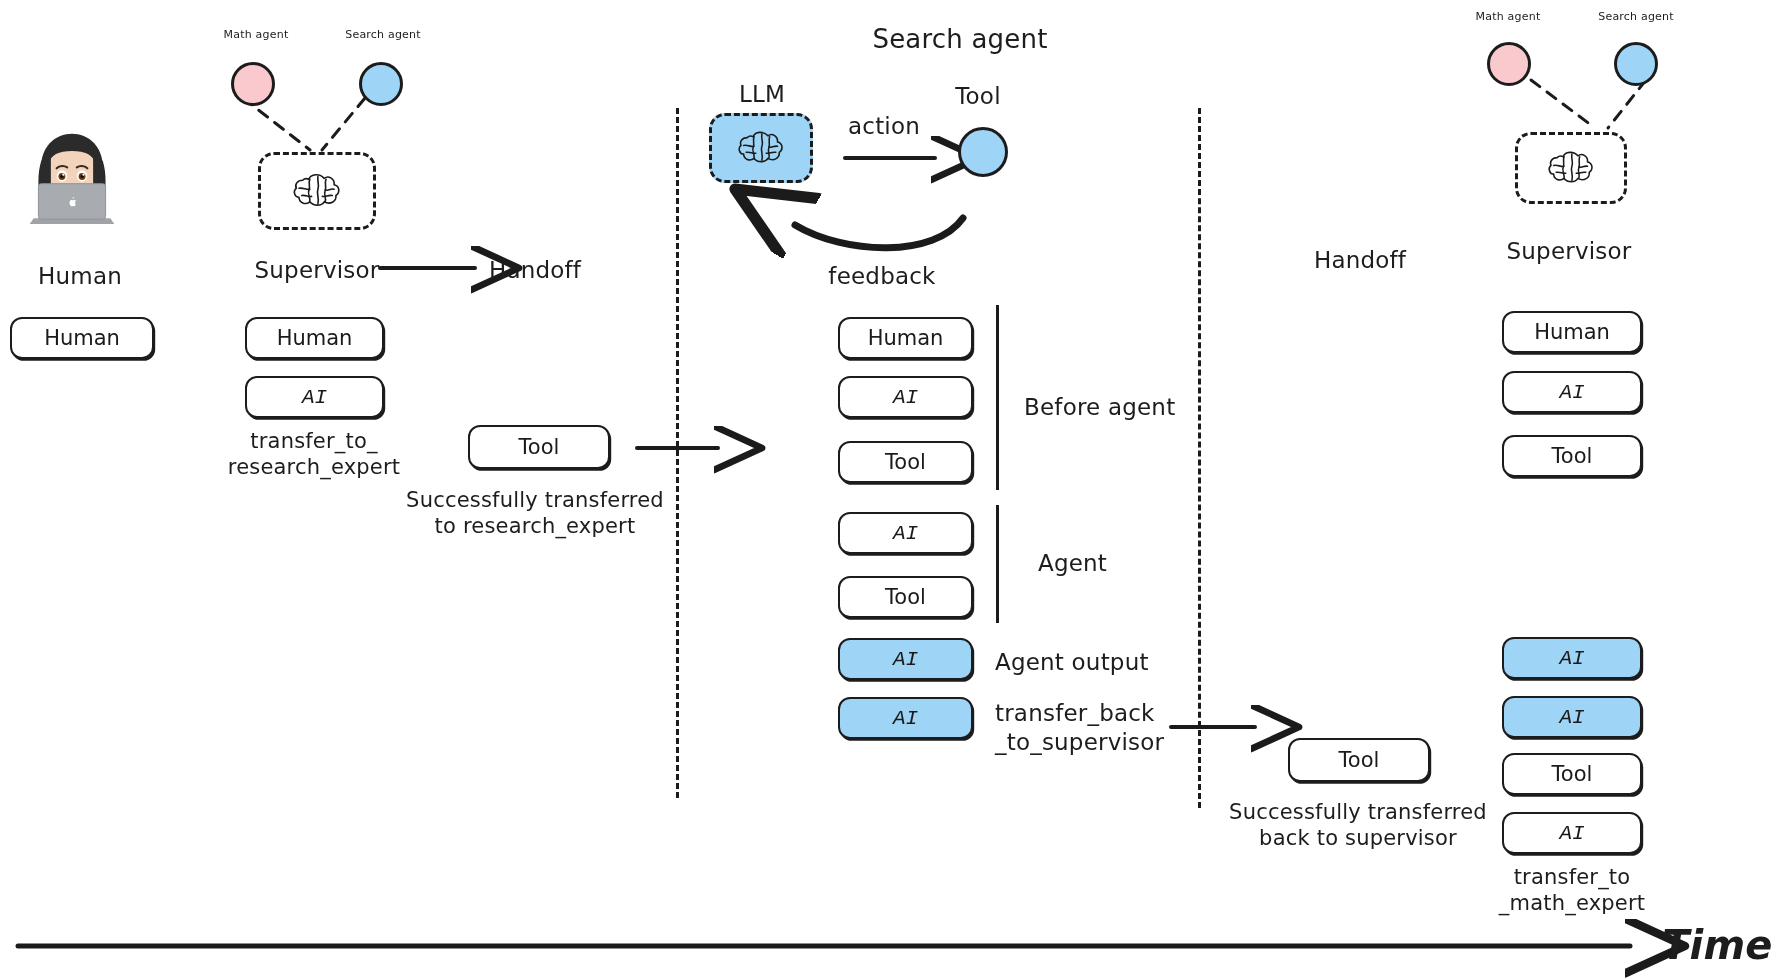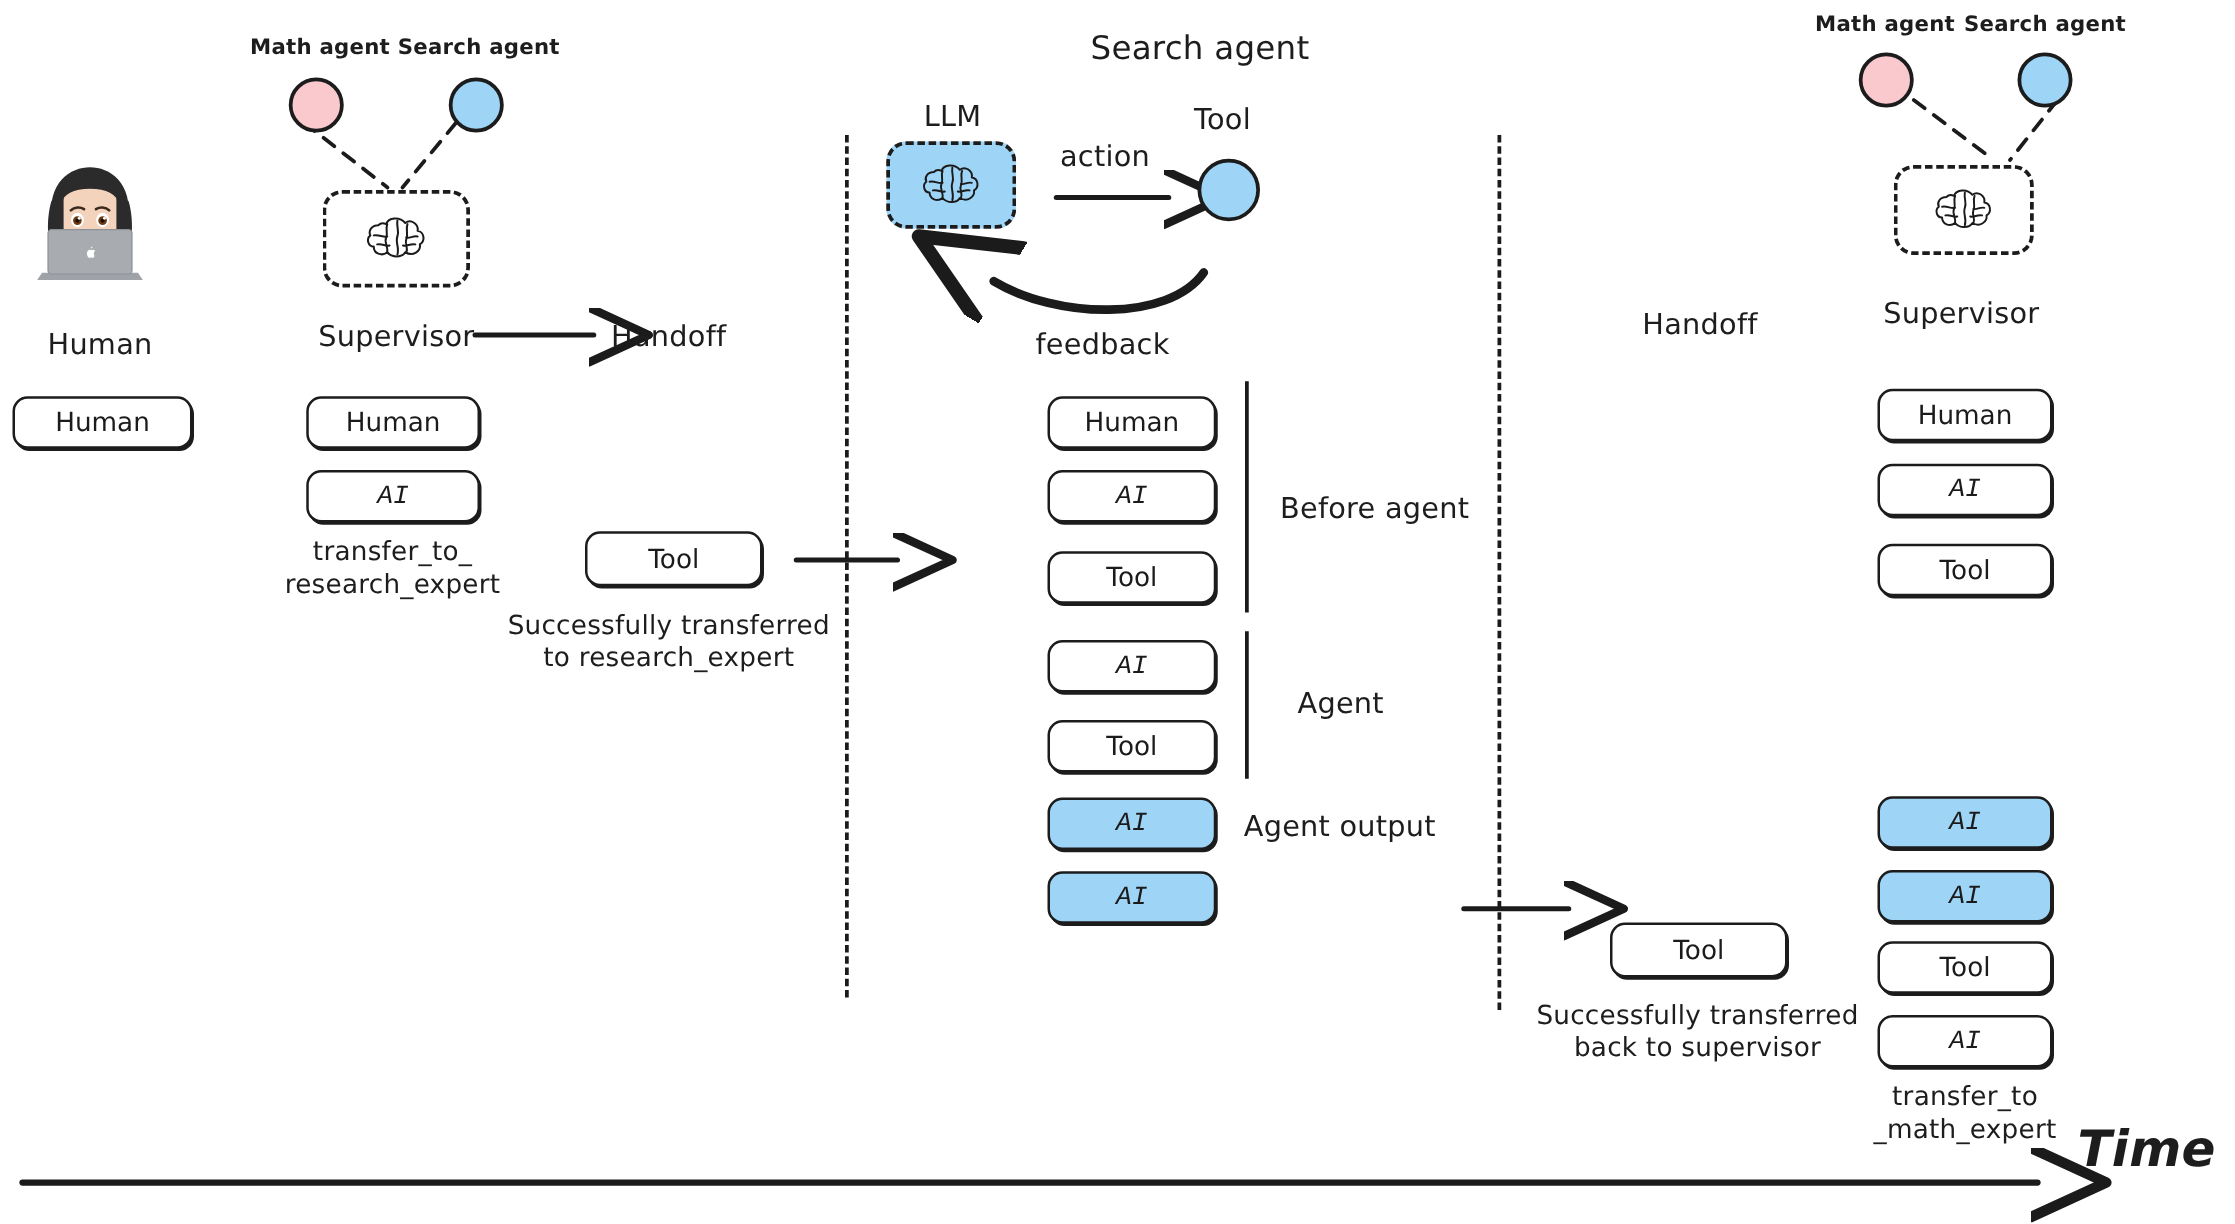--- a/index.html
+++ b/index.html
@@ -19,21 +19,21 @@
   
   .txt{
     position:absolute;
     font-family:"DejaVu Sans", sans-serif;
     color:#1d1d1d;
     white-space:pre;
     line-height:1.25;
     letter-spacing:.2px;
   }
   .txt.c{transform:translateX(-50%);text-align:center;}
-  .t-small{font-size:17px;font-weight:bold;}
+  .t-small{font-size:11px;}
   .t-med{font-size:21px;}
   .t-lab{font-size:23px;}
   .t-big{font-size:26px;}
   .t-time{font-size:40px;font-style:italic;font-weight:600;}
 
   
   .msgbox{
     position:absolute;
     box-sizing:border-box;
     border:2.6px solid #1c1c1c;
@@ -284,20 +284,22 @@
   <div class="msgbox blue" style="left:838px;top:697px;width:135px;height:42px;">
     <span class="lbl ai">AI</span>
   </div>
 
   <div class="bracket" style="left:996px;top:305px;height:185px;"></div>
   <div class="bracket" style="left:996px;top:505px;height:118px;"></div>
 
   <div class="txt t-lab" style="left:1024px;top:393px;">Before agent</div>
   <div class="txt t-lab" style="left:1038px;top:549px;">Agent</div>
   <div class="txt t-lab" style="left:995px;top:648px;text-align:right;">Agent output</div>
+  <div class="txt t-lab" style="left:995px;top:699px;">transfer_back
+_to_supervisor</div>
 
   <div class="txt c t-lab" style="left:1360px;top:246px;">Handoff</div>
 
   <div class="msgbox" style="left:1288px;top:738px;width:142px;height:44px;">
     <span class="lbl">Tool</span>
   </div>
   <div class="txt c t-med" style="left:1358px;top:799px;">Successfully transferred
 back to supervisor</div>
 
   <div class="txt c t-small" style="left:1508px;top:10px;">Math agent</div>
@@ -343,15 +345,15 @@
   </div>
   <div class="msgbox" style="left:1502px;top:753px;width:140px;height:42px;">
     <span class="lbl">Tool</span>
   </div>
   <div class="msgbox" style="left:1502px;top:812px;width:140px;height:42px;">
     <span class="lbl ai">AI</span>
   </div>
   <div class="txt c t-med" style="left:1572px;top:864px;">transfer_to
 _math_expert</div>
 
-  <div class="txt t-time" style="left:1662px;top:895px;">Time</div>
+  <div class="txt t-time" style="left:1662px;top:920px;">Time</div>
 
 </div>
 
 </body></html>

